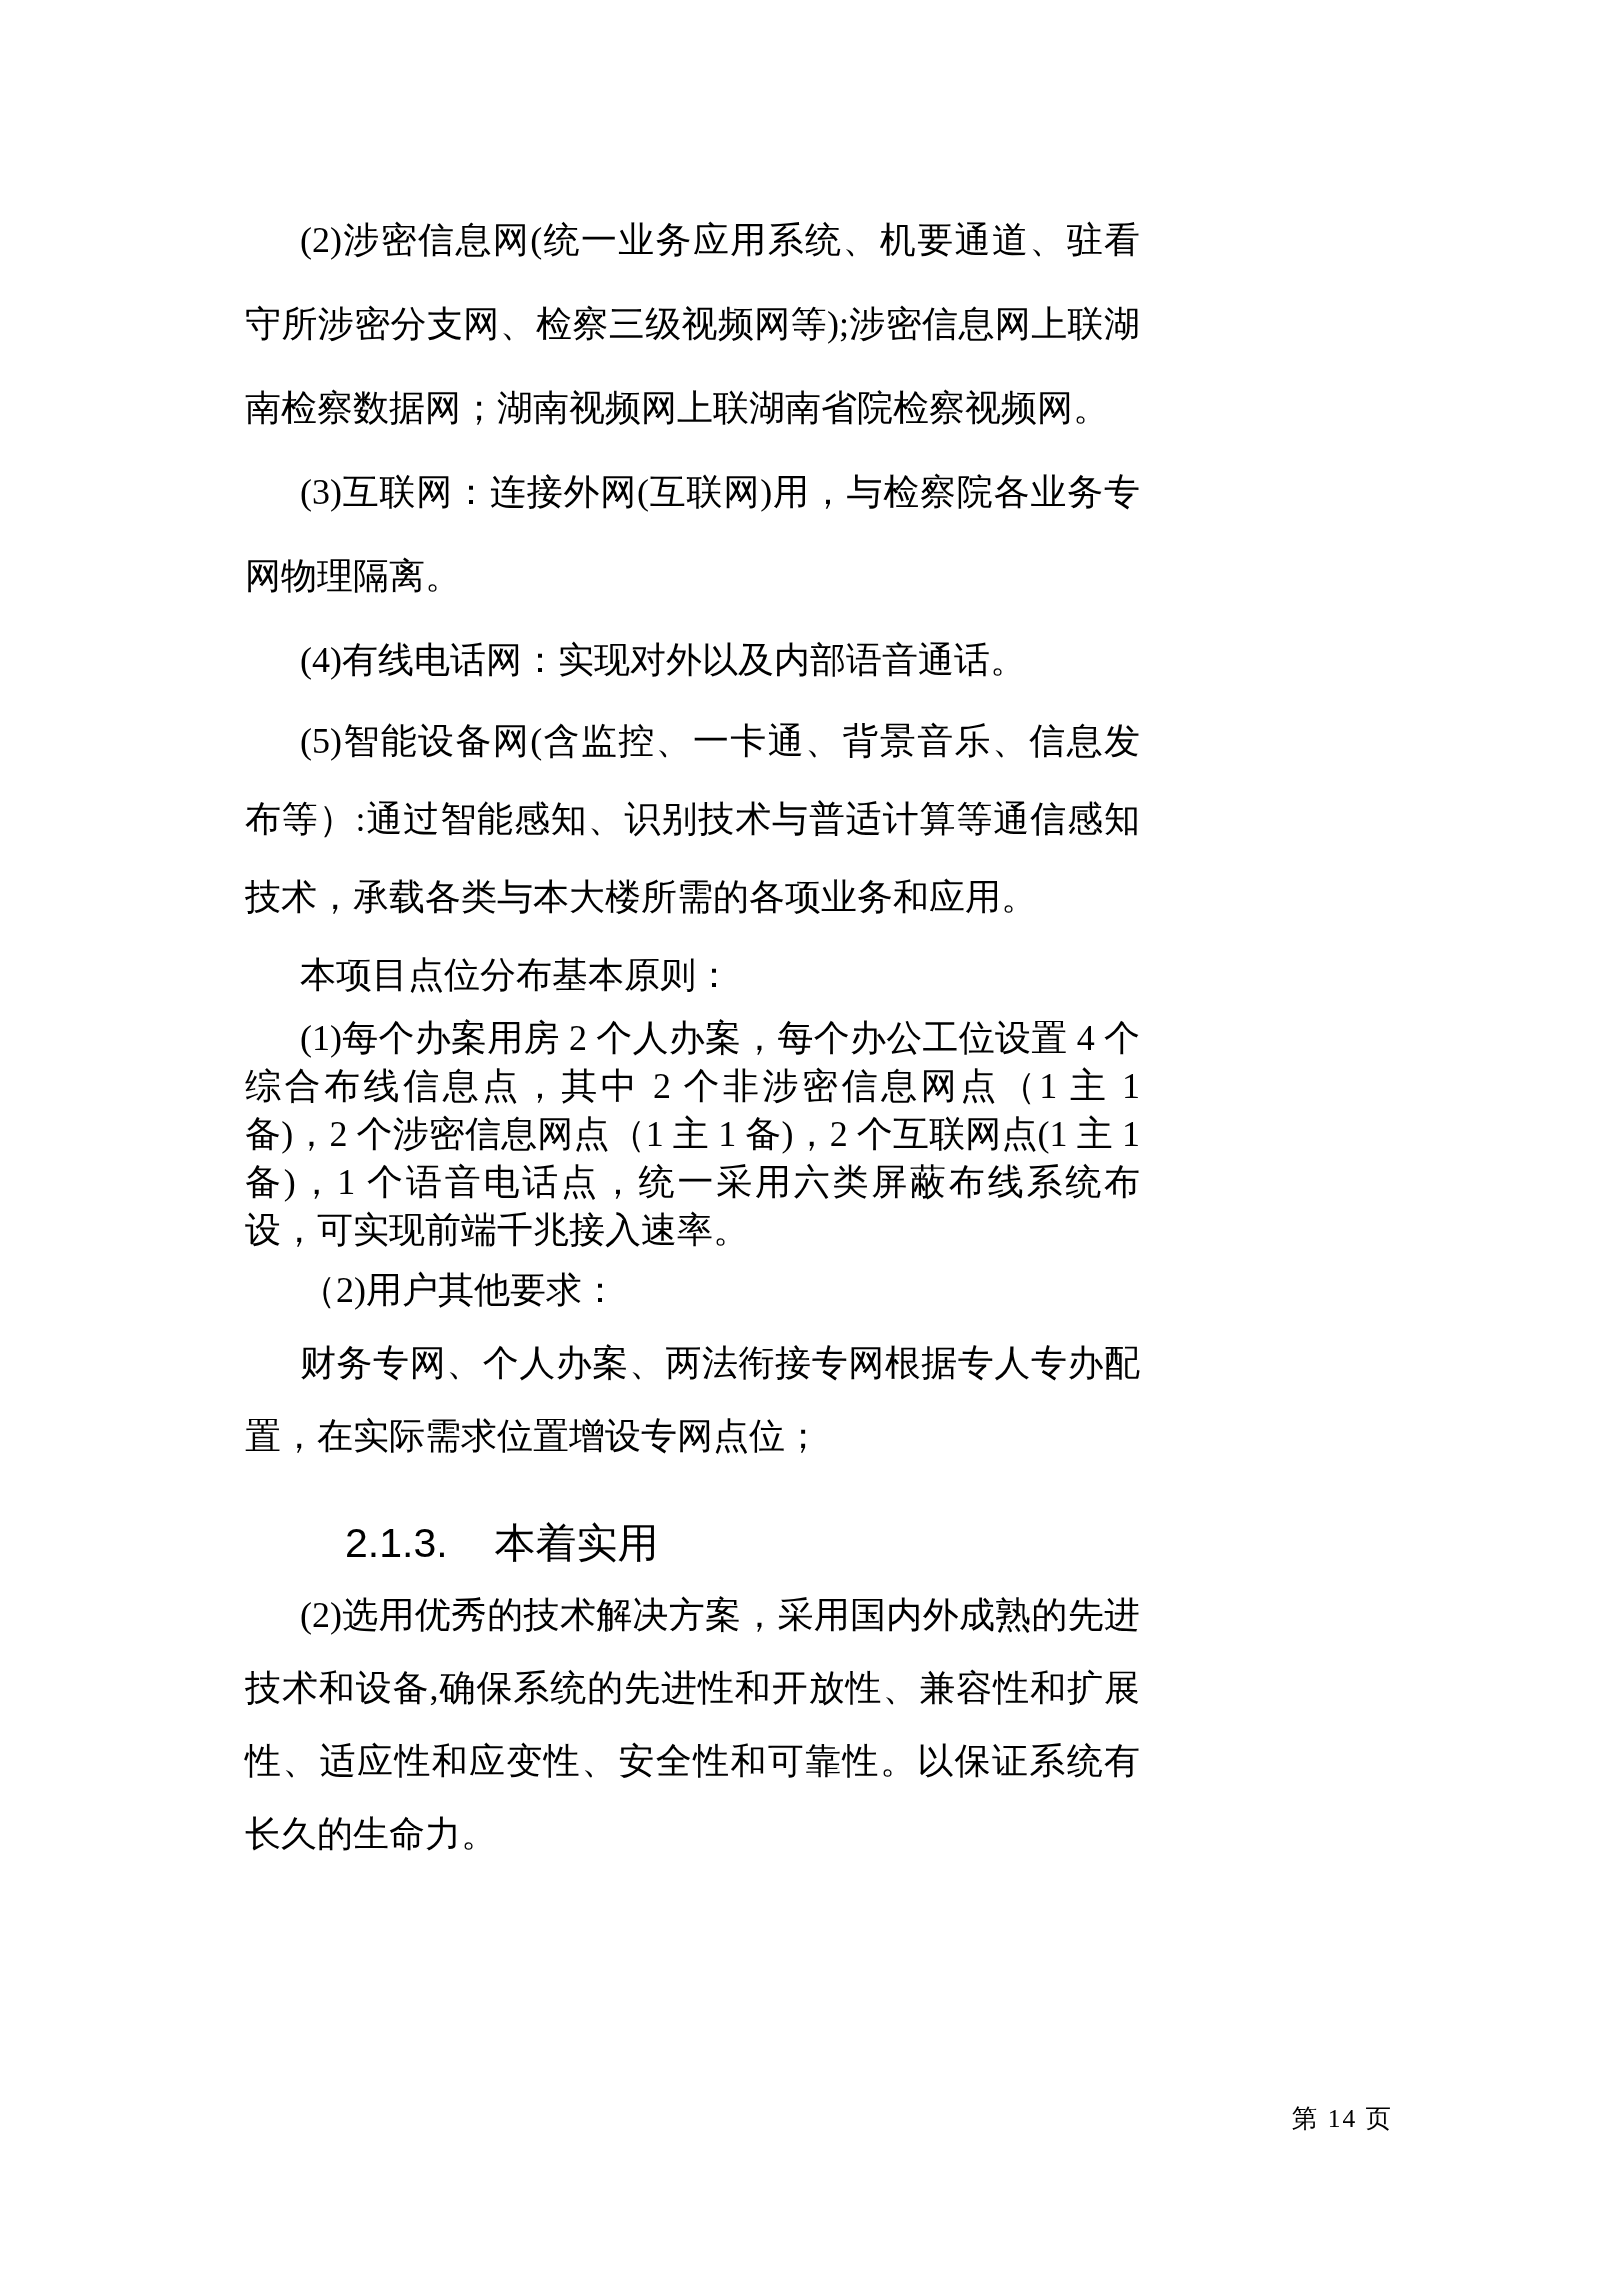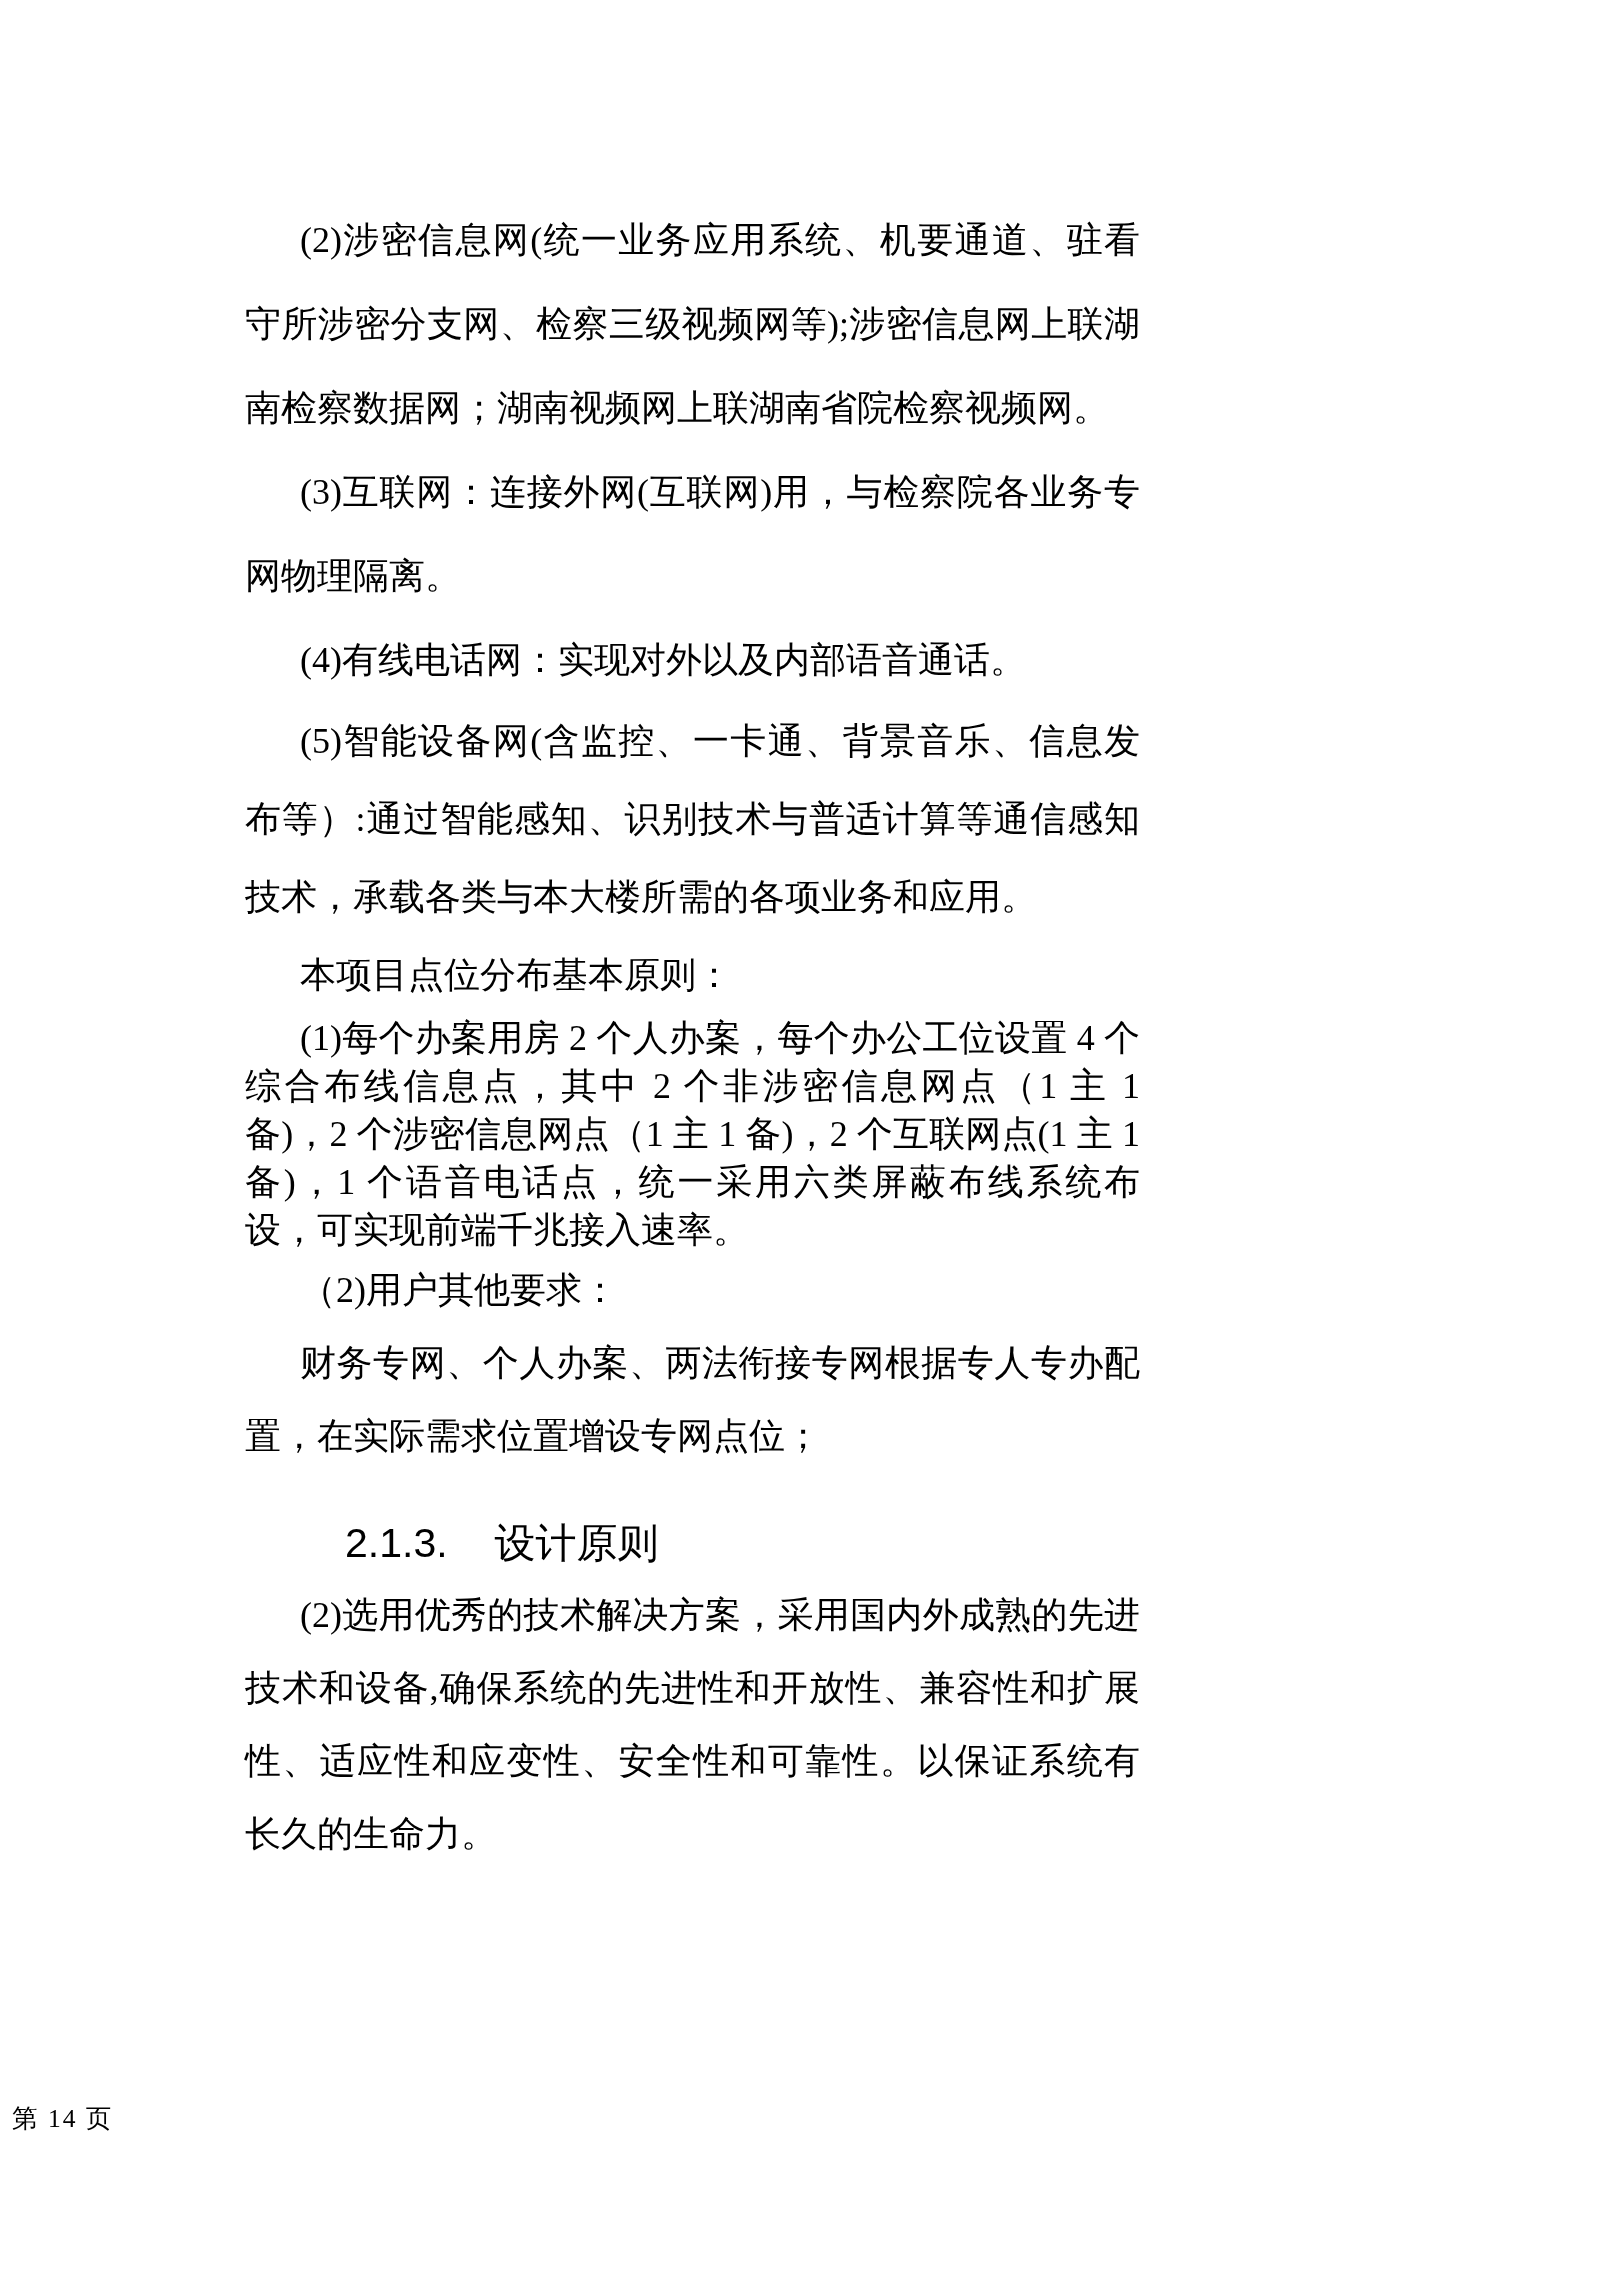--- a/index.html
+++ b/index.html
@@ -46,21 +46,21 @@
     margin-right: 47px;
     margin-top: 33px;
   }
   .mt26 { margin-top: 25.5px !important; }
   .mt4  { margin-top: 3.9px  !important; }
   .page-footer {
     position: absolute;
     left: 0;
     right: 0;
     top: 2099px;
-    text-align: left;
+    text-align: right;
     font-size: 25.5px;
     line-height: 39px;
     letter-spacing: 2px;
     font-family: "Liberation Serif", "DejaVu Serif", serif;
     color: #000000;
     padding-left: 12px;
   }
 </style>
 </head>
 <body>
@@ -78,21 +78,21 @@
 
     <p class="lh80 bold-head">本项目点位分布基本原则：</p>
 
     <p class="lh84">(1)每个办案用房 2 个人办案，每个办公工位设置 4 个综合布线信息点，其中 2 个非涉密信息网点（1 主 1 备)，2 个涉密信息网点（1 主 1 备)，2 个互联网点(1 主 1 备)，1 个语音电话点，统一采用六类屏蔽布线系统布设，可实现前端千兆接入速率。</p>
 
     <p class="lh74">（2)用户其他要求：</p>
 
     <p class="lh74">财务专网、个人办案、两法衔接专网根据专人专办配置，在实际需求位置增设专网点位；</p>
 
     <h2 class="section-heading">
-      <span class="sec-num">2.1.3.</span><span>设计原则</span>
+      <span class="sec-num">2.1.3.</span><span>本着实用</span>
     </h2>
 
 
     <p class="lh74 mt4">(2)选用优秀的技术解决方案，采用国内外成熟的先进技术和设备,确保系统的先进性和开放性、兼容性和扩展性、适应性和应变性、安全性和可靠性。以保证系统有长久的生命力。</p>
 
   </div>
 
   <div class="page-footer">第 14 页</div>
 </div>
 

